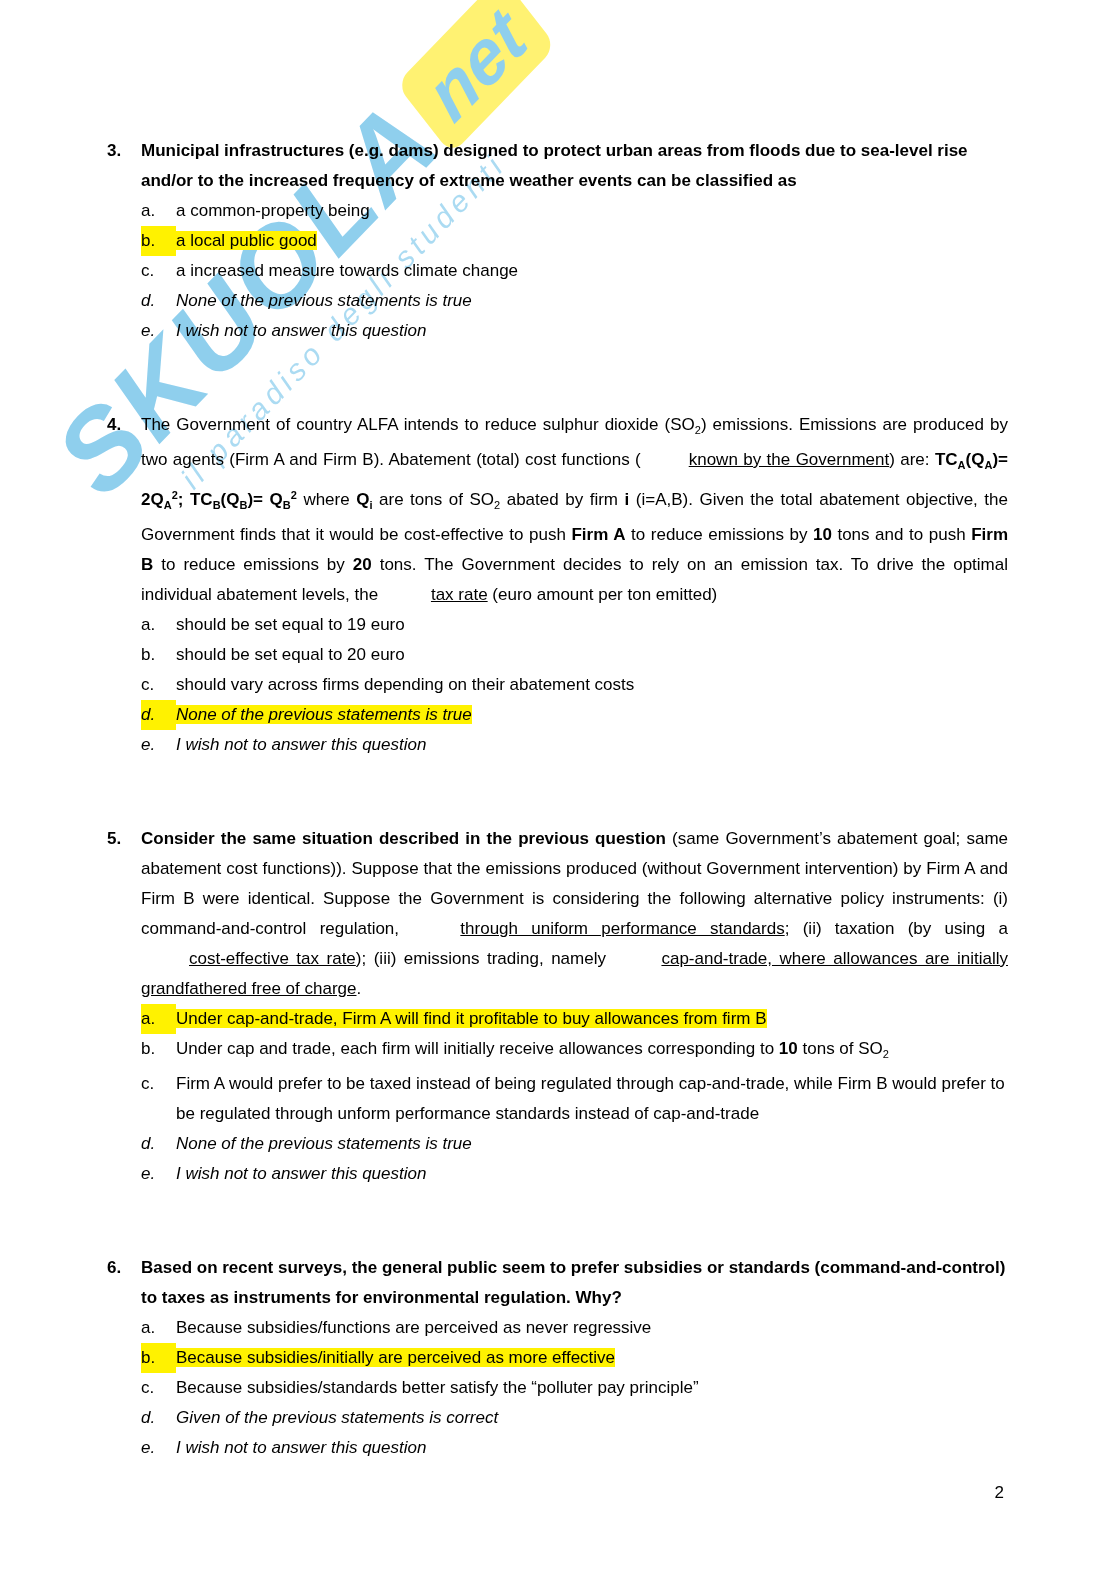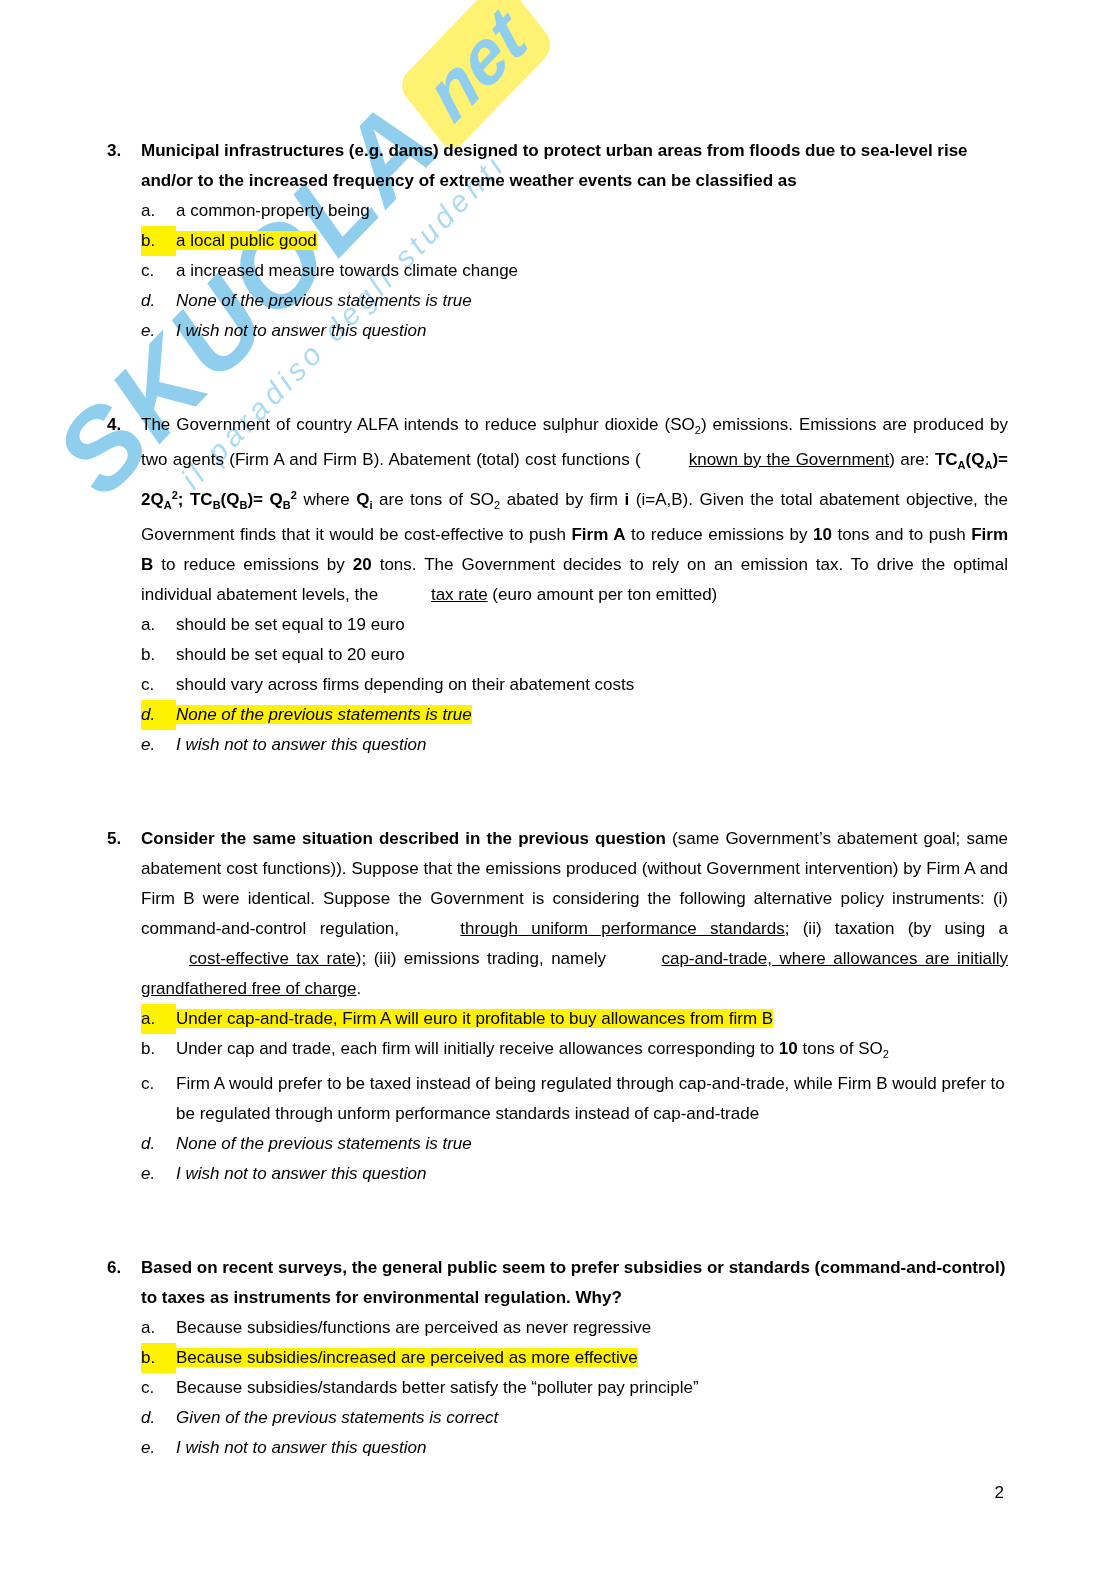--- a/index.html
+++ b/index.html
@@ -149,21 +149,21 @@
   </section>
 
   <section class="question">
     <div class="q-head">
       <span class="q-num">5.</span>
       <div class="q-stem justify"><span class="b">Consider the same situation described in the previous question </span><span>(same Government’s abatement goal; same abatement cost functions)). Suppose that the emissions produced (without Government intervention) by Firm A and Firm B were identical. Suppose the Government is considering the following alternative policy instruments: (i) command-and-control regulation, </span><span class="u">through uniform performance standards</span><span>; (ii) taxation (by using a </span><span class="u">cost-effective tax rate</span><span>); (iii) emissions trading, namely </span><span class="u">cap-and-trade, where allowances are initially grandfathered free of charge</span><span>.</span></div>
     </div>
     <div class="options">
   <div class="opt-row hl">
     <span class="opt-letter">a.</span>
-    <span class="opt-text"><span>Under cap-and-trade, Firm A will euro it profitable to buy allowances from firm B</span></span>
+    <span class="opt-text"><span>Under cap-and-trade, Firm A will find it profitable to buy allowances from firm B</span></span>
   </div>
 
   <div class="opt-row">
     <span class="opt-letter">b.</span>
     <span class="opt-text"><span>Under cap and trade, each firm will initially receive allowances corresponding to </span><span class="b">10</span><span> tons of SO</span><span class="sub">2</span></span>
   </div>
 
   <div class="opt-row">
     <span class="opt-letter">c.</span>
     <span class="opt-text"><span>Firm A would prefer to be taxed instead of being regulated through cap-and-trade, while Firm B would prefer to be regulated through unform performance standards instead of cap-and-trade</span></span>
@@ -187,21 +187,21 @@
       <div class="q-stem"><span class="b">Based on recent surveys, the general public seem to prefer subsidies or standards (command-and-control) to taxes as instruments for environmental regulation. Why?</span></div>
     </div>
     <div class="options">
   <div class="opt-row">
     <span class="opt-letter">a.</span>
     <span class="opt-text"><span>Because subsidies/functions are perceived as never regressive</span></span>
   </div>
 
   <div class="opt-row hl">
     <span class="opt-letter">b.</span>
-    <span class="opt-text"><span>Because subsidies/increased are perceived as more effective</span></span>
+    <span class="opt-text"><span>Because subsidies/initially are perceived as more effective</span></span>
   </div>
 
   <div class="opt-row">
     <span class="opt-letter">c.</span>
     <span class="opt-text"><span>Because subsidies/standards better satisfy the “polluter pay principle”</span></span>
   </div>
 
   <div class="opt-row i">
     <span class="opt-letter">d.</span>
     <span class="opt-text"><span>Given of the previous statements is correct</span></span>

